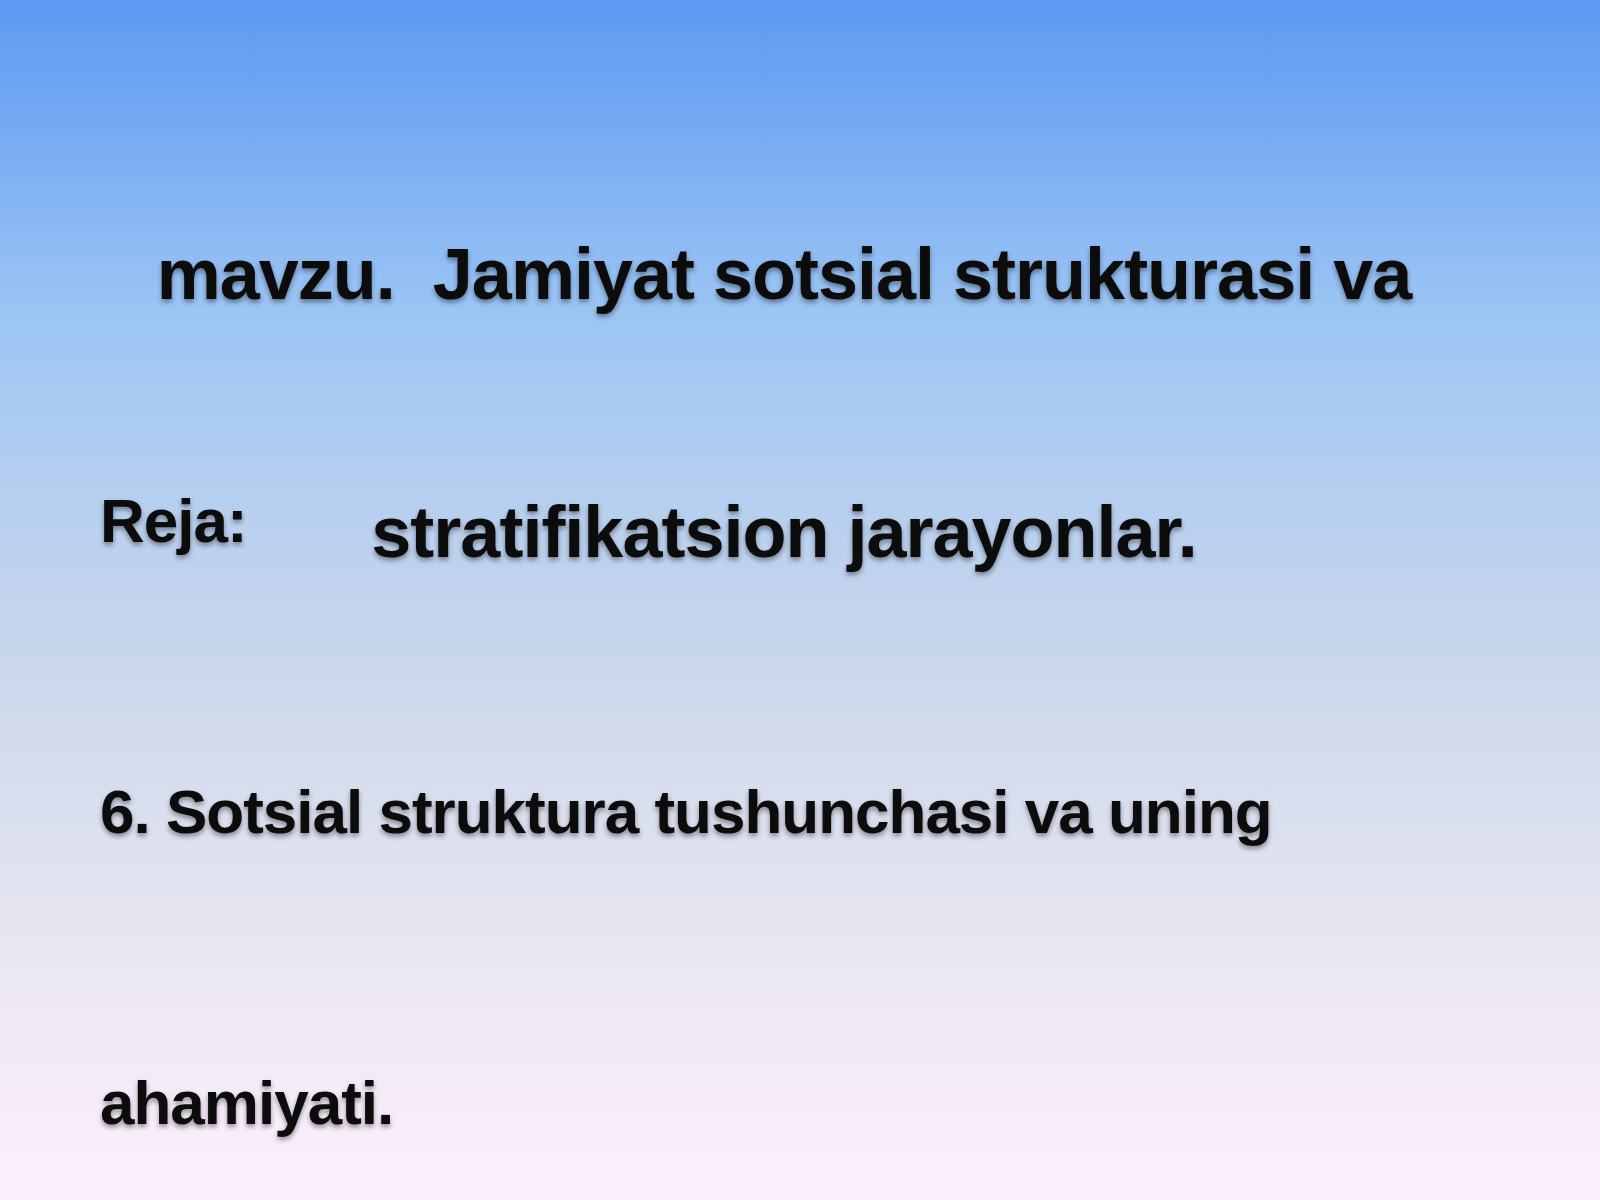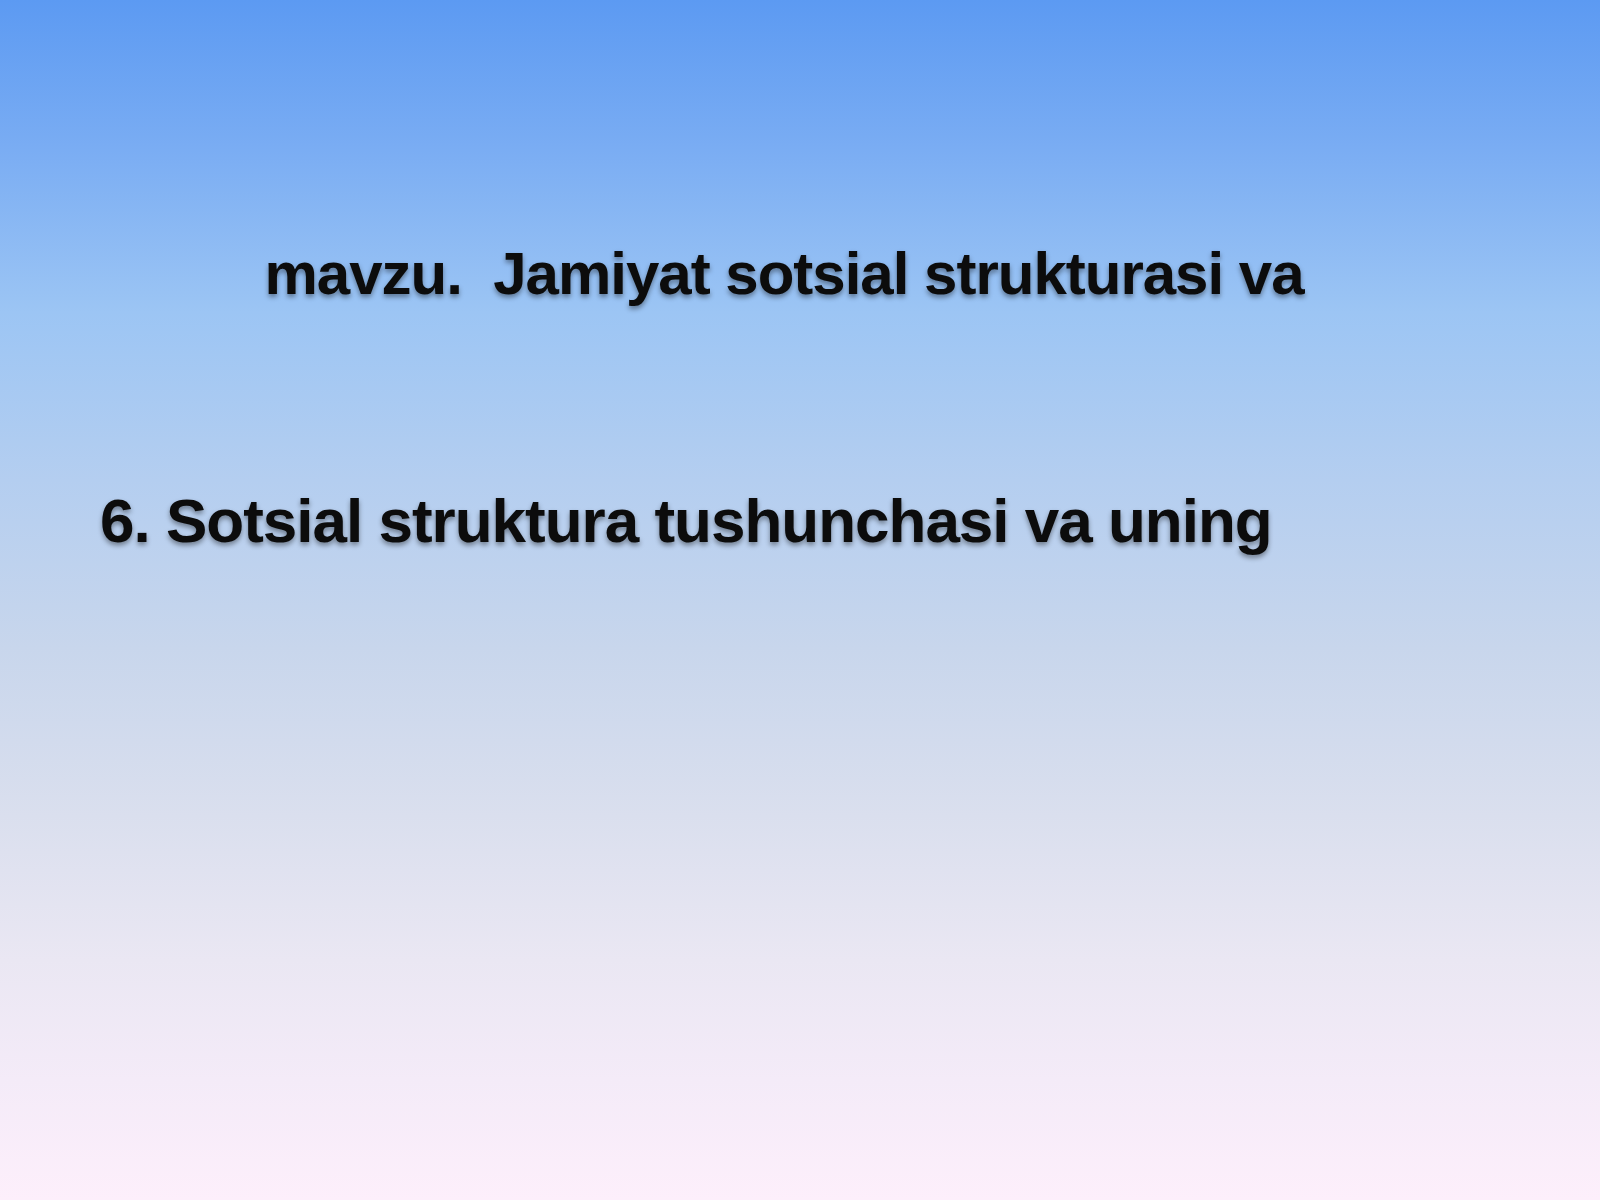--- a/index.html
+++ b/index.html
@@ -23,21 +23,21 @@
       #fdeffb 100%);
     font-family: "Liberation Sans", "DejaVu Sans", sans-serif;
     color: #0c0c0c;
   }
   .slide-title {
     position: absolute;
     top: 59px;
     left: 0;
     width: 1568px;
     text-align: center;
-    font-size: 60px;
+    font-size: 72px;
     font-weight: bold;
     line-height: 86px;
     letter-spacing: -1px;
     text-shadow: 0 3px 5px rgba(0,0,0,0.40);
     white-space: pre-wrap;
   }
   .slide-body {
     position: absolute;
     top: 278px;
     left: 100px;
@@ -53,21 +53,24 @@
     display: block;
   }
 </style>
 </head>
 <body>
 
 <div class="slide">
 
   <div class="slide-title">
     <span class="line">mavzu.  Jamiyat sotsial strukturasi va</span>
+    <span class="line">stratifikatsion jarayonlar.</span>
   </div>
 
   <div class="slide-body">
+    <span class="line">Reja:</span>
     <span class="line">6. Sotsial struktura tushunchasi va uning</span>
+    <span class="line">ahamiyati.</span>
     
     
   </div>
 
 </div>
 
 </body></html>

